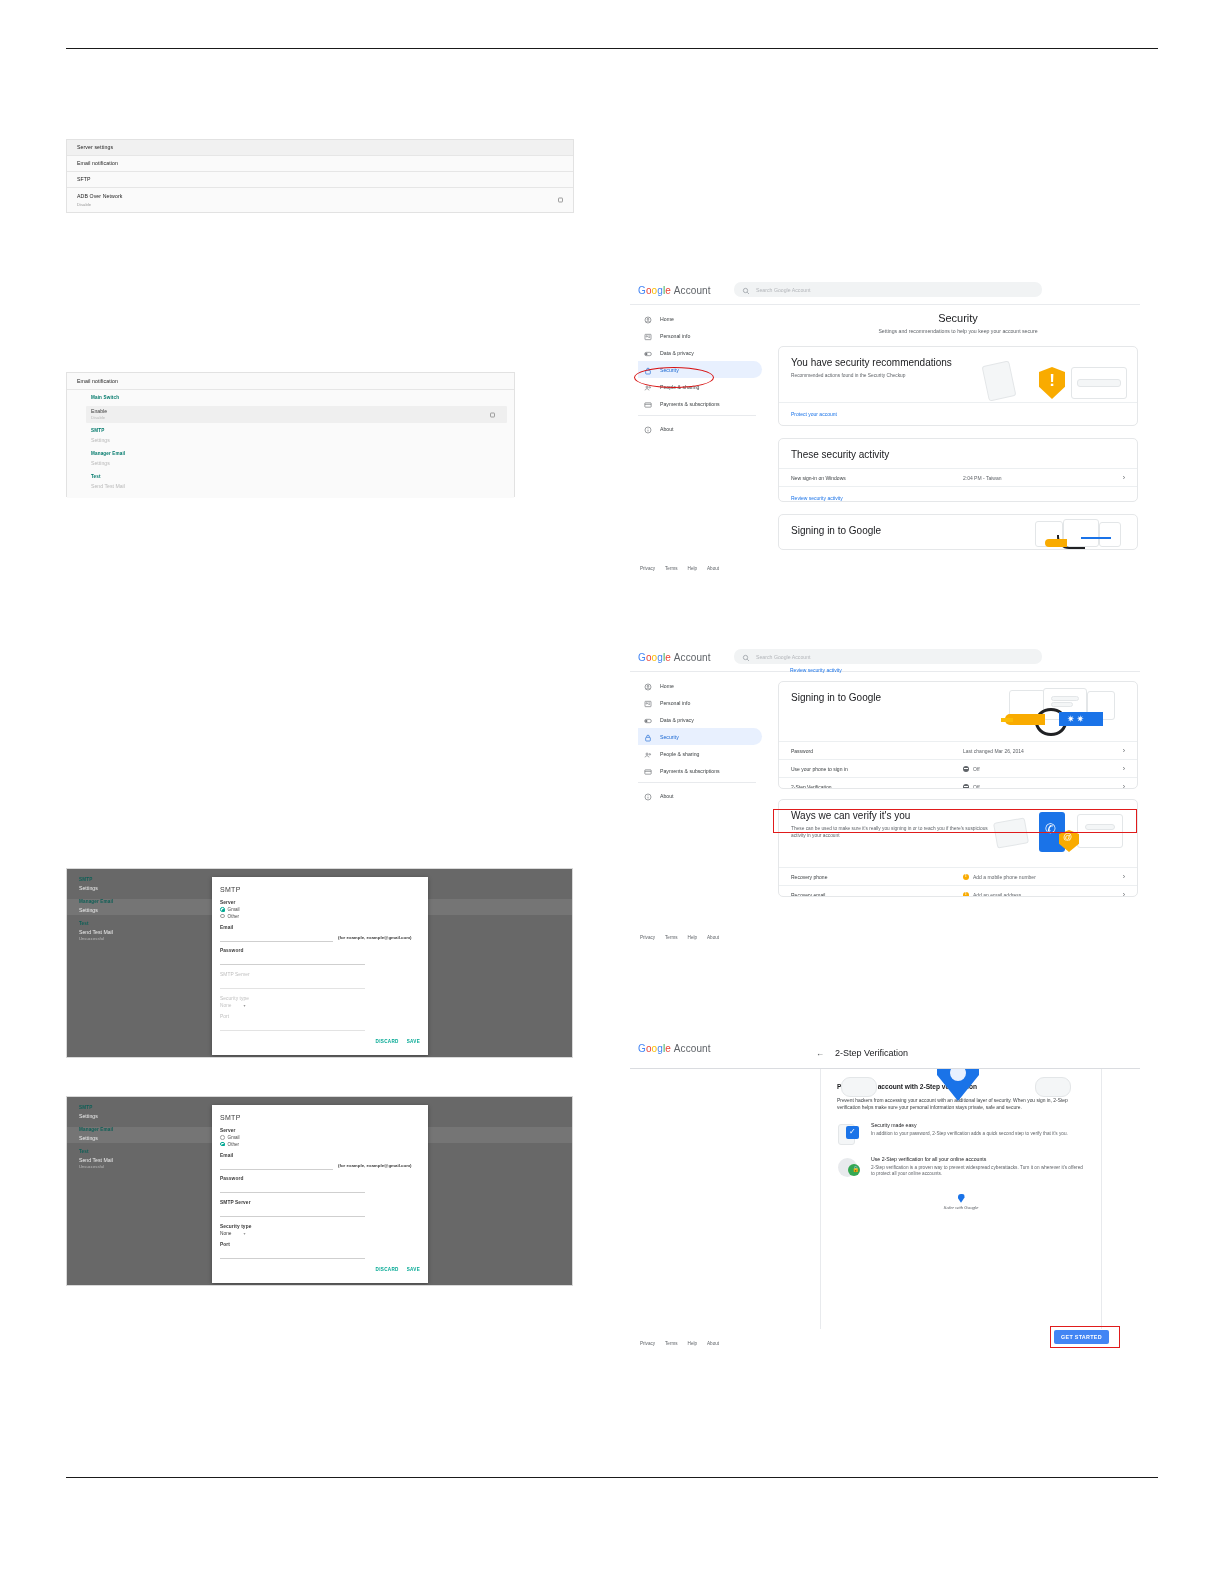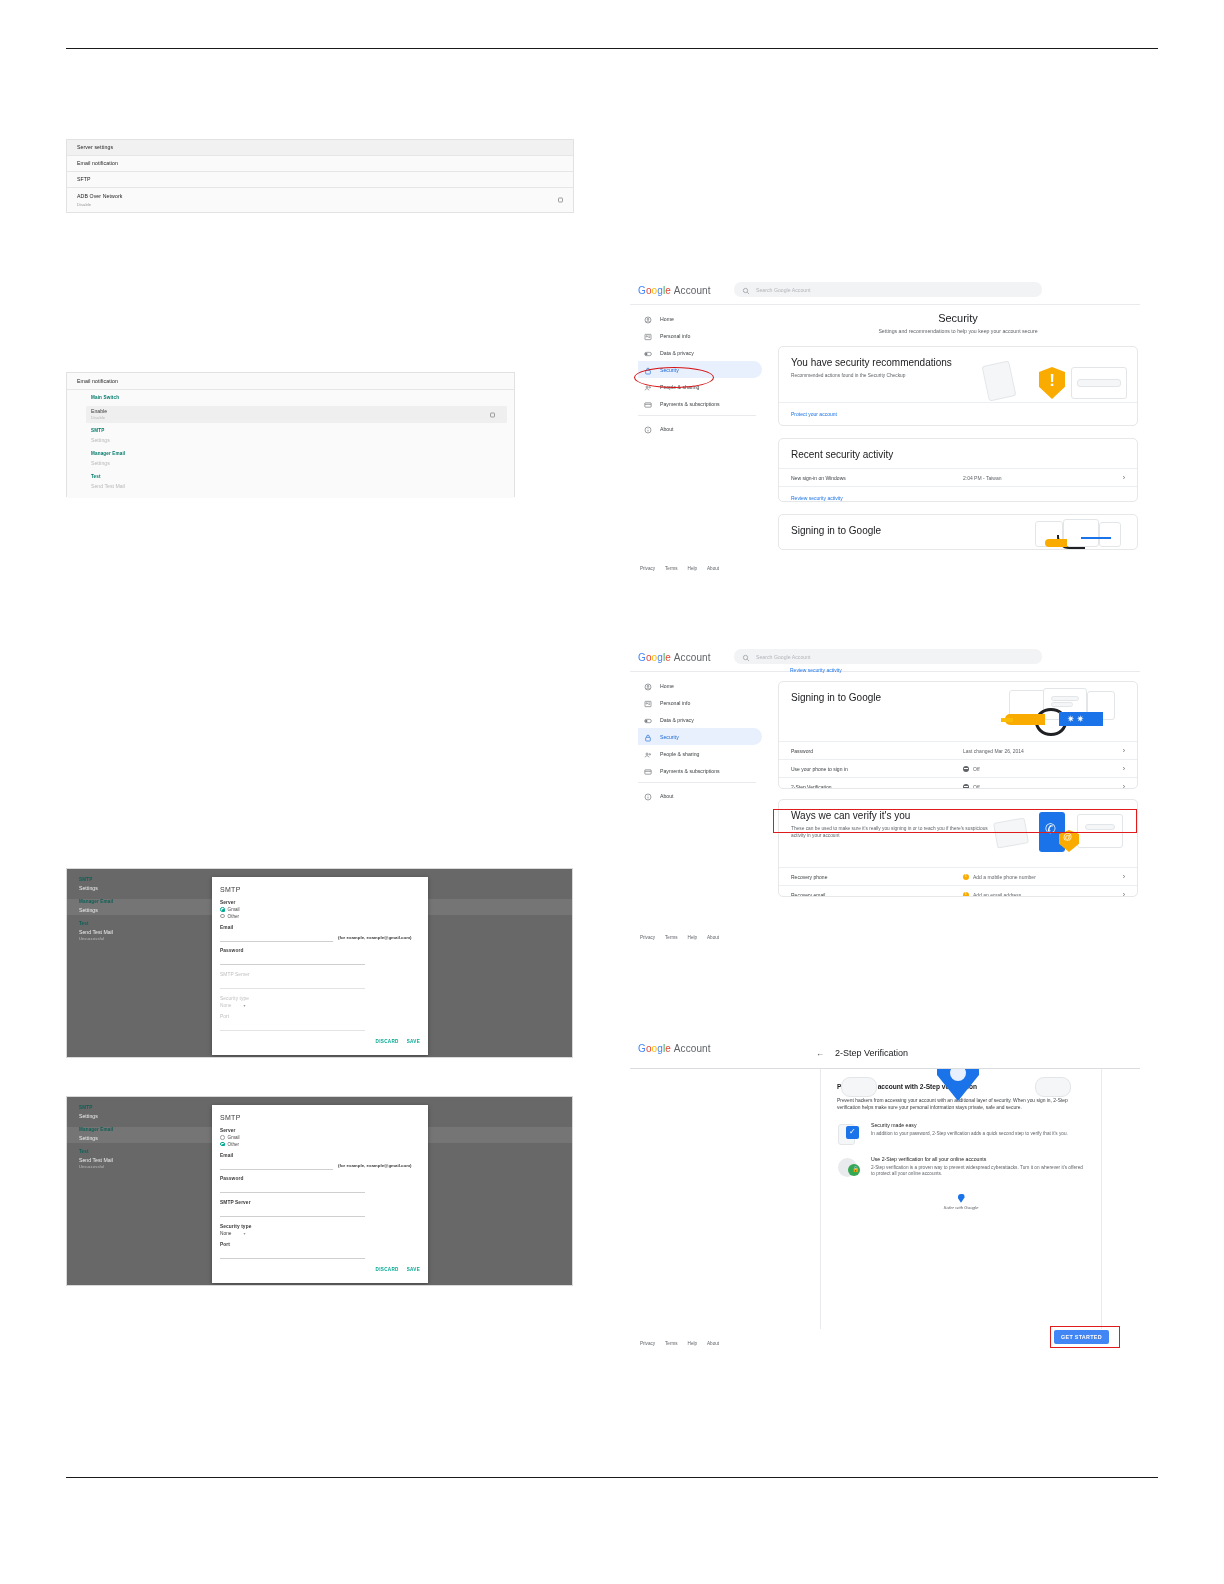--- a/index.html
+++ b/index.html
@@ -379,21 +379,21 @@
         <div class="art" style="right:12px;top:12px;width:140px;height:48px;">
           <div class="ghost f" style="left:0;top:4px;width:26px;height:34px;transform:rotate(-12deg)"></div>
           <div class="ghost" style="left:86px;top:8px;width:54px;height:30px;"></div>
           <div class="ghost f" style="left:92px;top:20px;width:42px;height:6px;"></div>
           <div class="shield" style="position:absolute;left:54px;top:8px;"></div>
         </div>
         <div class="g-link" style="position:absolute;left:0;right:0;bottom:0;">Protect your account</div>
       </div>
 
       <div class="g-card" style="height:62px">
-        <div class="ttl">Recent security activity</div>
+        <div class="ttl">These security activity</div>
         <div class="g-row" style="margin-top:8px">
           <span class="k">New sign-in on Windows</span>
           <span class="v">2:04 PM - Taiwan</span>
           <span class="chev">›</span>
         </div>
         <div class="g-link">Review security activity</div>
       </div>
 
       <div class="g-card" style="height:34px;overflow:hidden">
         <div class="ttl">Signing in to Google</div>

